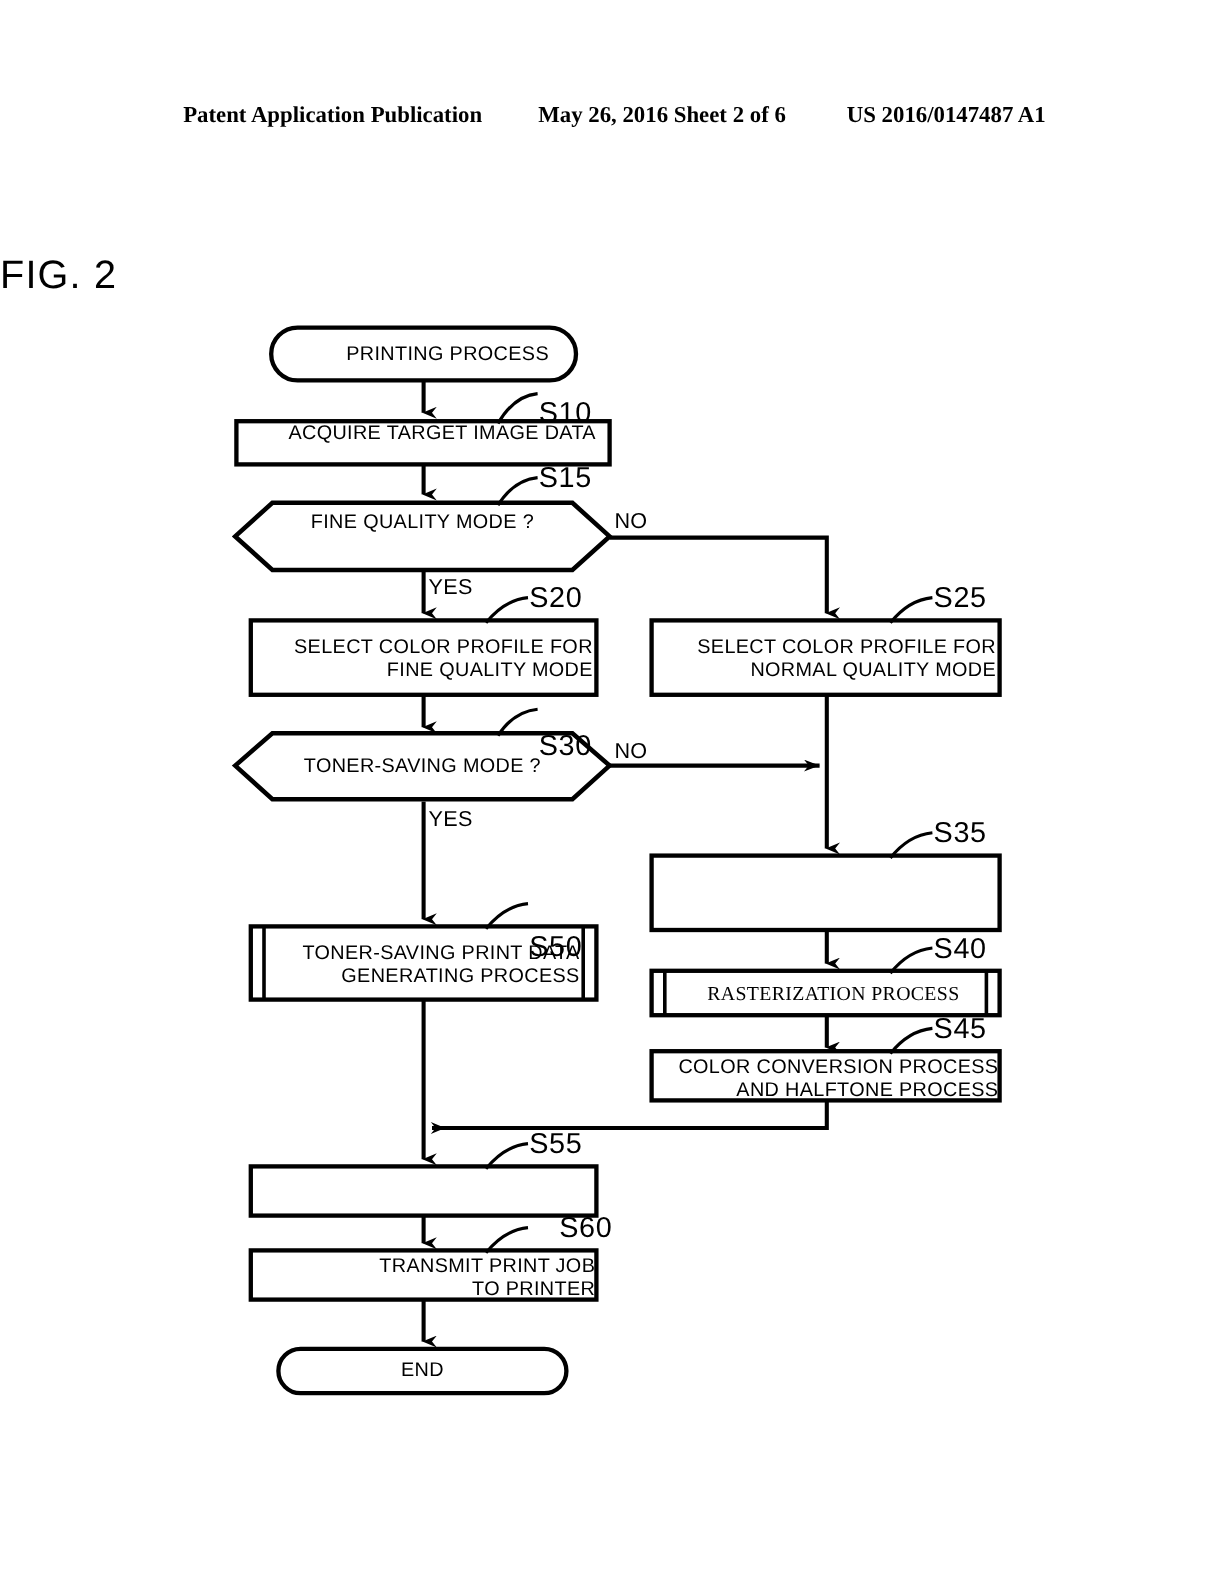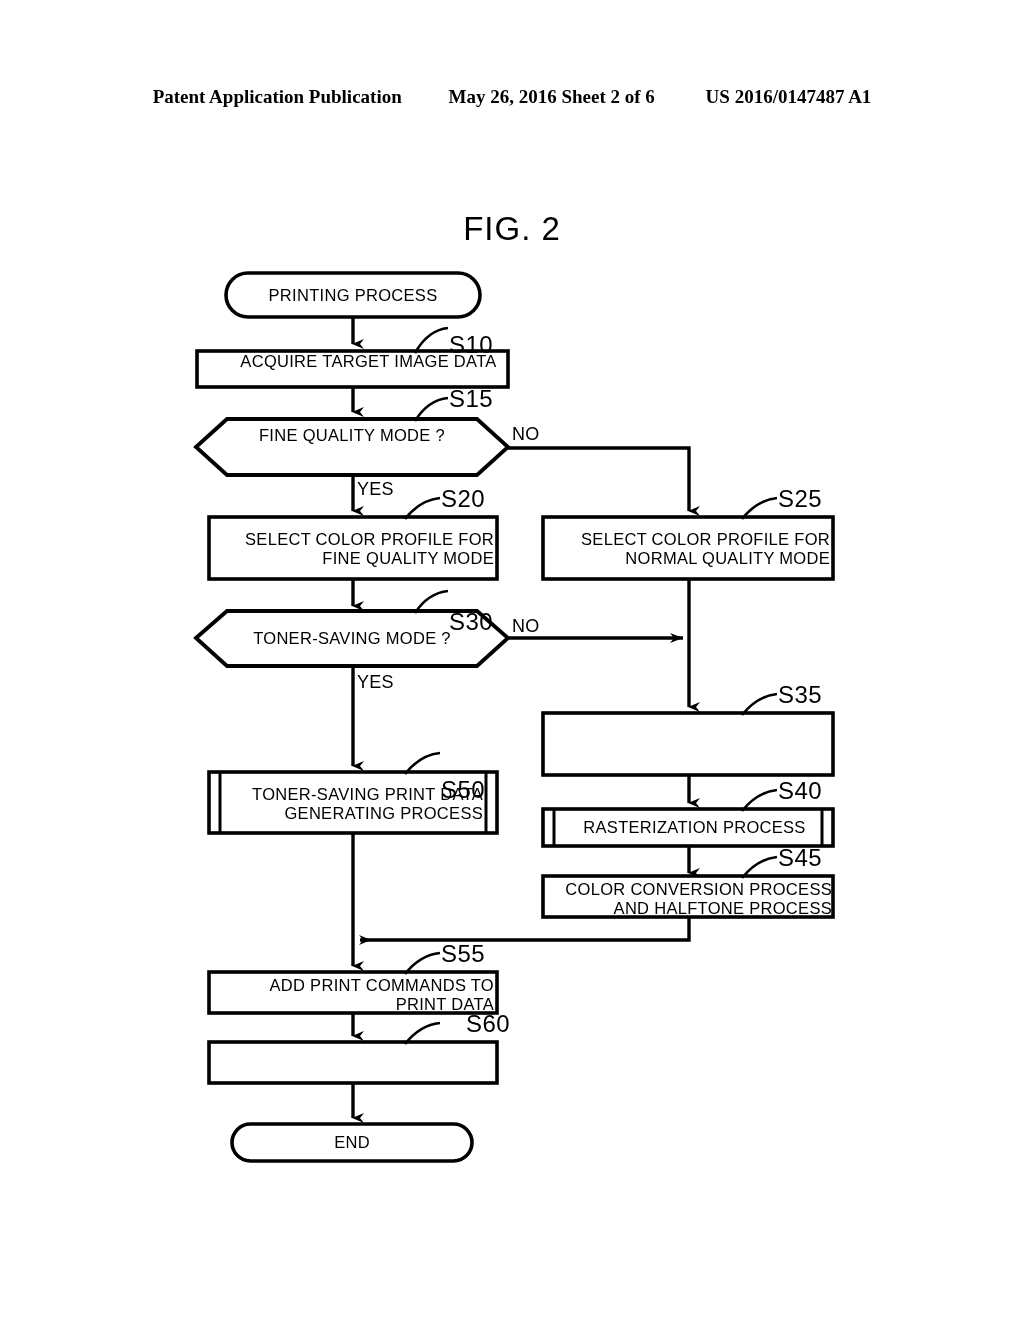--- a/index.html
+++ b/index.html
@@ -32,21 +32,20 @@
   }
   #page-header .hdr-left { margin-right: 42px; }
   #page-header .hdr-mid  { margin-right: 46px; margin-top: 45px; }
 
   
   #figure-title {
     position: absolute;
     top: 210px;
     left: 0;
     width: 1024px;
-    text-align: center;
     font-size: 33px;
     letter-spacing: 1px;
   }
 
   
   #flowchart {
     position: absolute;
     top: 0;
     left: 0;
     width: 1024px;
@@ -190,46 +189,46 @@
       <path d="M415,613 Q428,593 448,591"></path>
       <path d="M742,715 Q757,696 777,694"></path>
       <path d="M405,774 Q420,755 440,753"></path>
       <path d="M742,811 Q757,792 777,790"></path>
       <path d="M742,878 Q757,859 777,857"></path>
       <path d="M405,974 Q420,955 440,953"></path>
       <path d="M405,1044 Q420,1025 440,1023"></path>
     </g>
   </svg>
 
-  <div class="node-text center" style="left:226px; top:286px; width:254px;">PRINTING PROCESS</div>
+  <div class="node-text center" style="left:226px; top:286px; width:254px;padding-left:20px;">PRINTING PROCESS</div>
 
   <div class="node-text center" style="left:197px; top:352px; width:343px;">ACQUIRE TARGET IMAGE DATA</div>
 
   <div class="node-text center" style="left:227px; top:426px; width:250px;">FINE QUALITY MODE ?</div>
 
   <div class="node-text left" style="left:222px; top:530px; width:272px;">SELECT COLOR PROFILE FOR
 FINE QUALITY MODE</div>
 
   <div class="node-text left" style="left:556px; top:530px; width:274px;">SELECT COLOR PROFILE FOR
 NORMAL QUALITY MODE</div>
 
   <div class="node-text center" style="left:227px; top:629px; width:250px;">TONER-SAVING MODE ?</div>
 
 
   <div class="node-text left" style="left:231px; top:785px; width:252px;">TONER-SAVING PRINT DATA
 GENERATING PROCESS</div>
 
-  <div class="node-text center" style="left:556px; top:818px; width:277px;">RASTERIZATION PROCESS</div>
+  <div class="node-text center" style="left:556px; top:818px; width:277px;font-family:Liberation Serif, serif;">RASTERIZATION PROCESS</div>
 
   <div class="node-text left" style="left:550px; top:880px; width:282px;">COLOR CONVERSION PROCESS
 AND HALFTONE PROCESS</div>
 
-  <div class="node-text left" style="left:226px; top:976px; width:268px;">ADD PRINT COMMANDS TO
-PRINT DATA</div>
-
+
+  <div class="node-text left" style="left:248px; top:1046px; width:248px;">TRANSMIT PRINT JOB
+TO PRINTER</div>
 
   <div class="node-text center" style="left:232px; top:1133px; width:240px;">END</div>
 
   <div class="step-label" style="left:449px; top:315px;margin-top:16px;">S10</div>
   <div class="step-label" style="left:449px; top:385px;">S15</div>
   <div class="step-label" style="left:441px; top:485px;">S20</div>
   <div class="step-label" style="left:778px; top:485px;">S25</div>
   <div class="step-label" style="left:449px; top:608px;">S30</div>
   <div class="step-label" style="left:778px; top:681px;">S35</div>
   <div class="step-label" style="left:441px; top:776px;">S50</div>

